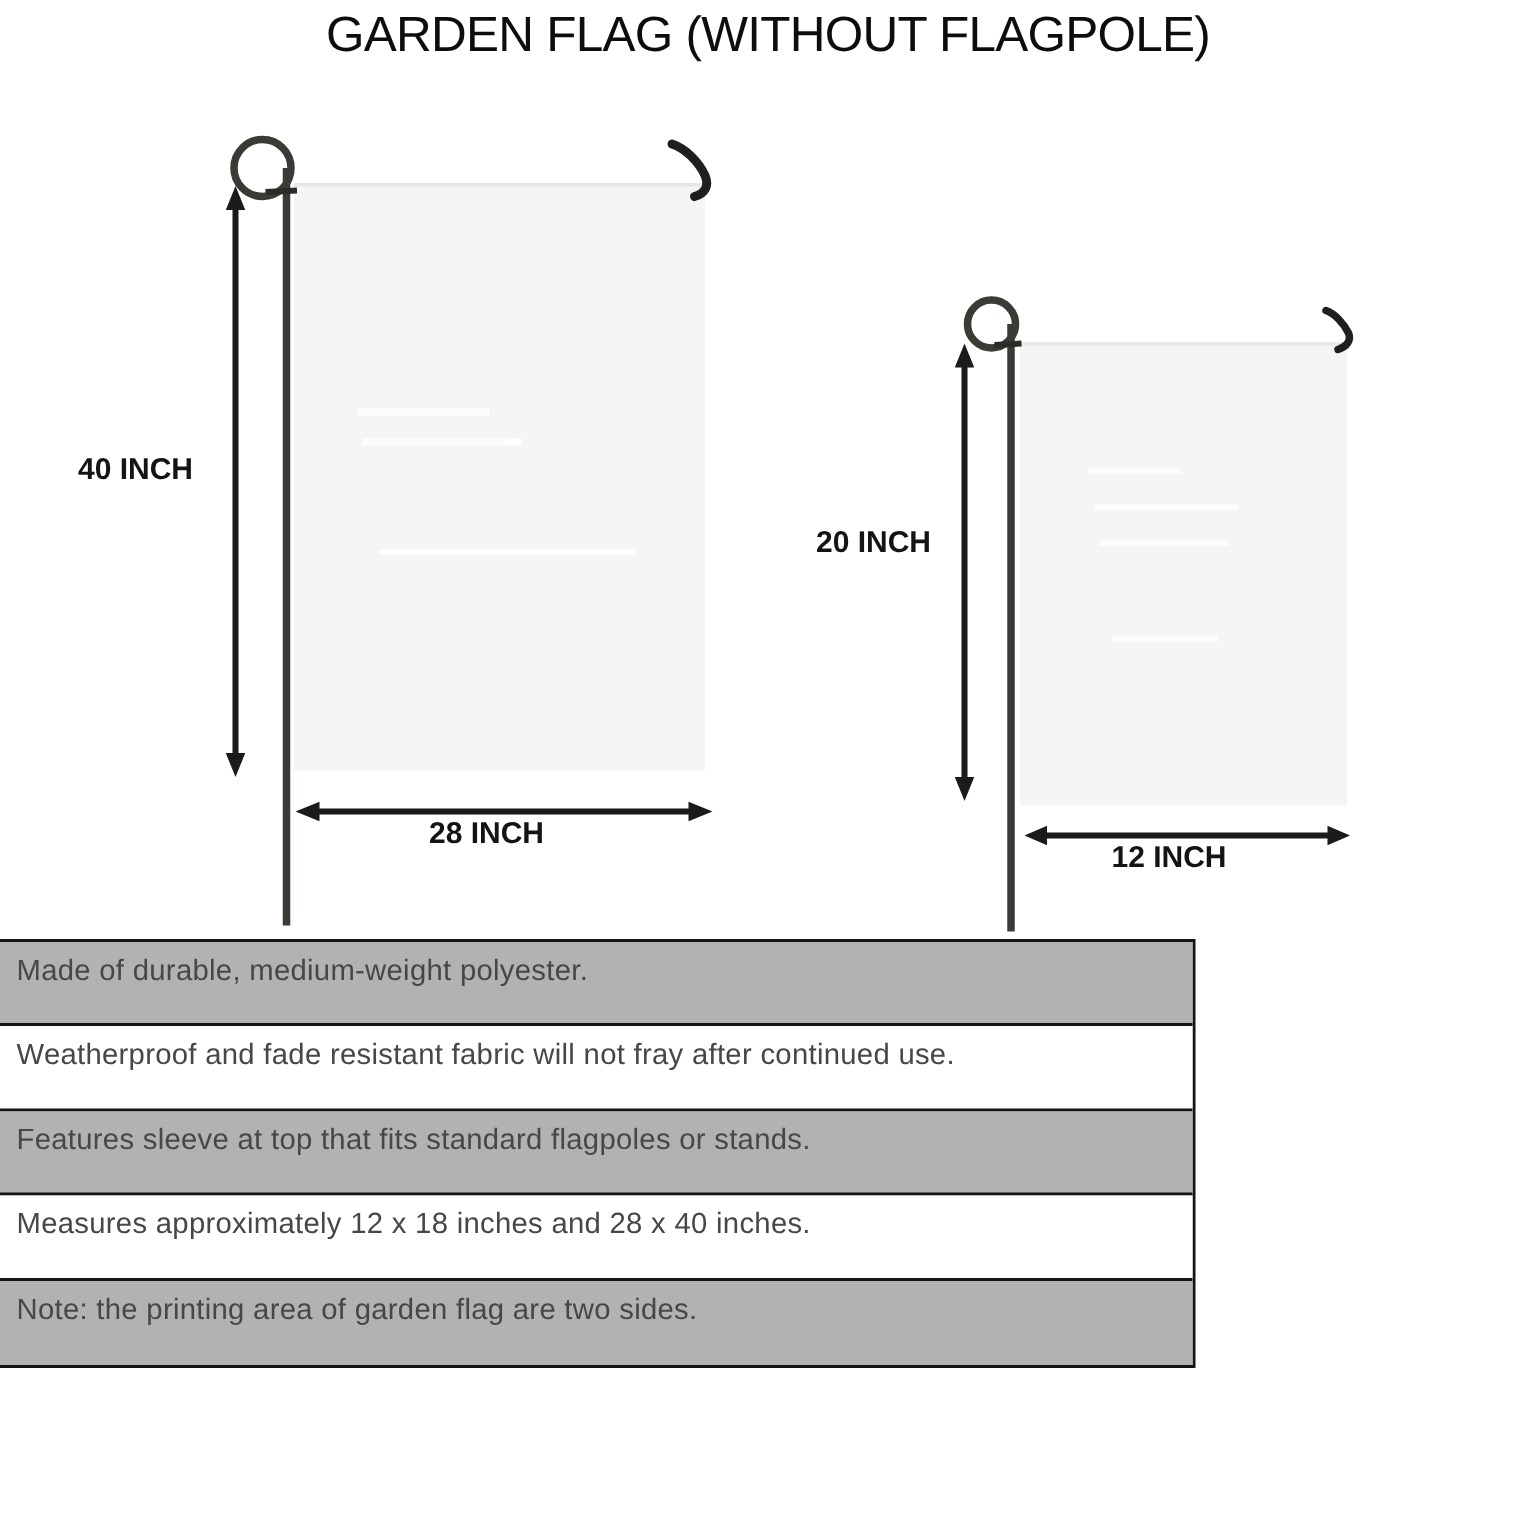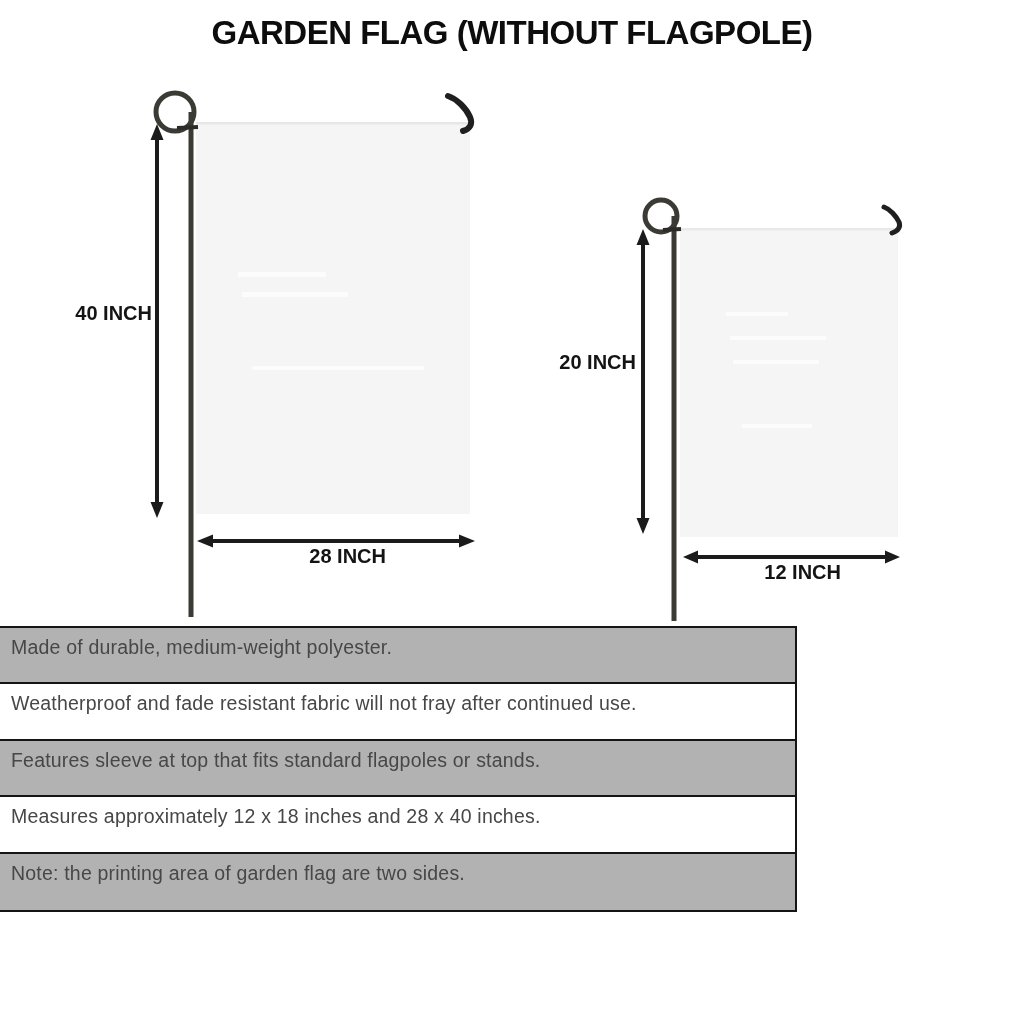--- a/index.html
+++ b/index.html
@@ -4,30 +4,30 @@
 <style>
   html,body{margin:0;padding:0;}
   body{
     width:1024px;height:1024px;position:relative;overflow:hidden;
     background:#ffffff;
     font-family:"Liberation Sans","DejaVu Sans",sans-serif;
   }
   .canvas{position:absolute;inset:0;}
   
   .title{
-    position:absolute;top:13px;left:0;width:100%;
+    position:absolute;top:3px;left:0;width:100%;
     text-align:center;color:#0d0d0d;
-    font-weight:bold;font-size:33px;line-height:40px;letter-spacing:-0.5px;
+    font-weight:normal;font-size:33px;line-height:40px;letter-spacing:-0.5px;
   }
   
   svg.diagram{position:absolute;left:0;top:0;}
   
   .dim-label{
     position:absolute;font-weight:bold;font-size:20px;color:#141414;
-    text-align:right;letter-spacing:0px;white-space:nowrap;
+    text-align:left;letter-spacing:0px;white-space:nowrap;
   }
   .lbl-large-height{left:52px;top:302px;width:100px;}
   .lbl-large-width{left:286px;top:545px;width:100px;}
   .lbl-small-height{left:544px;top:351px;width:92px;}
   .lbl-small-width{left:741px;top:561px;width:100px;}
   
   .spec-table{
     position:absolute;left:-4px;top:626px;width:801px;
     border:2px solid #151515;box-sizing:border-box;background:#ffffff;
   }

